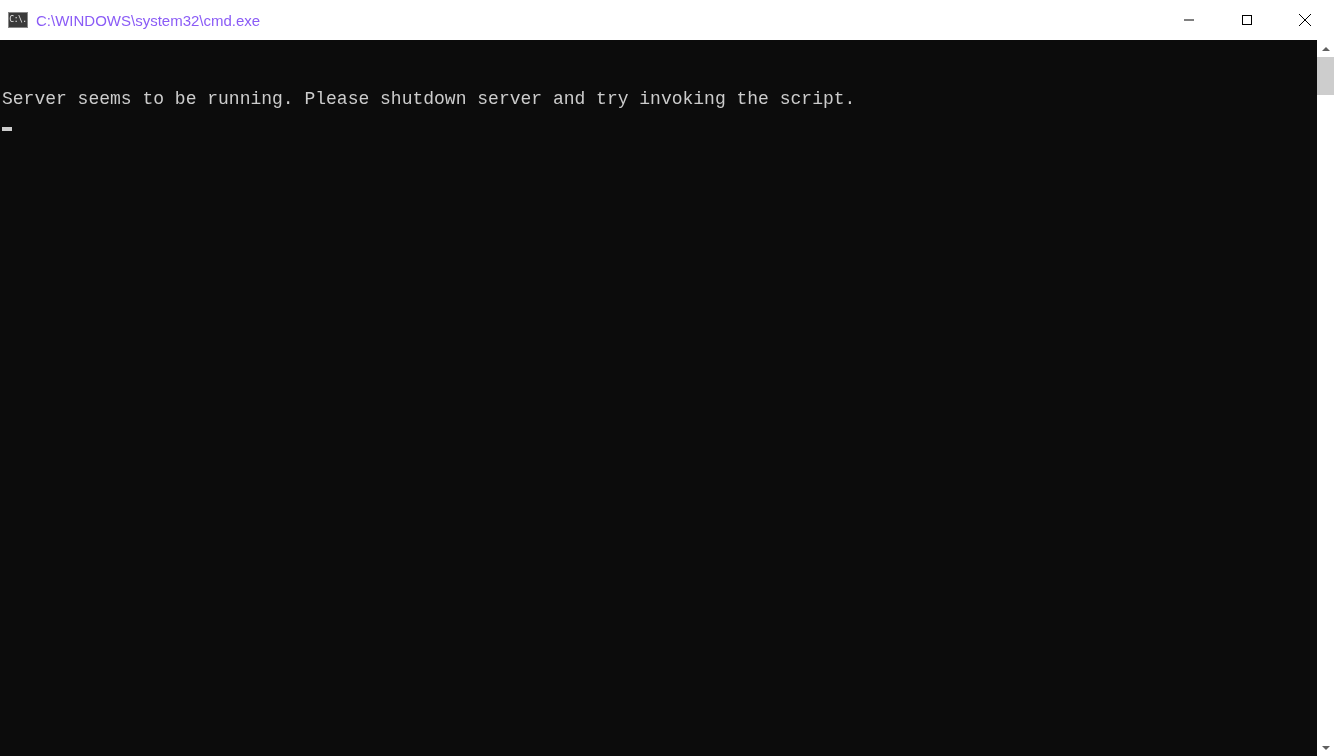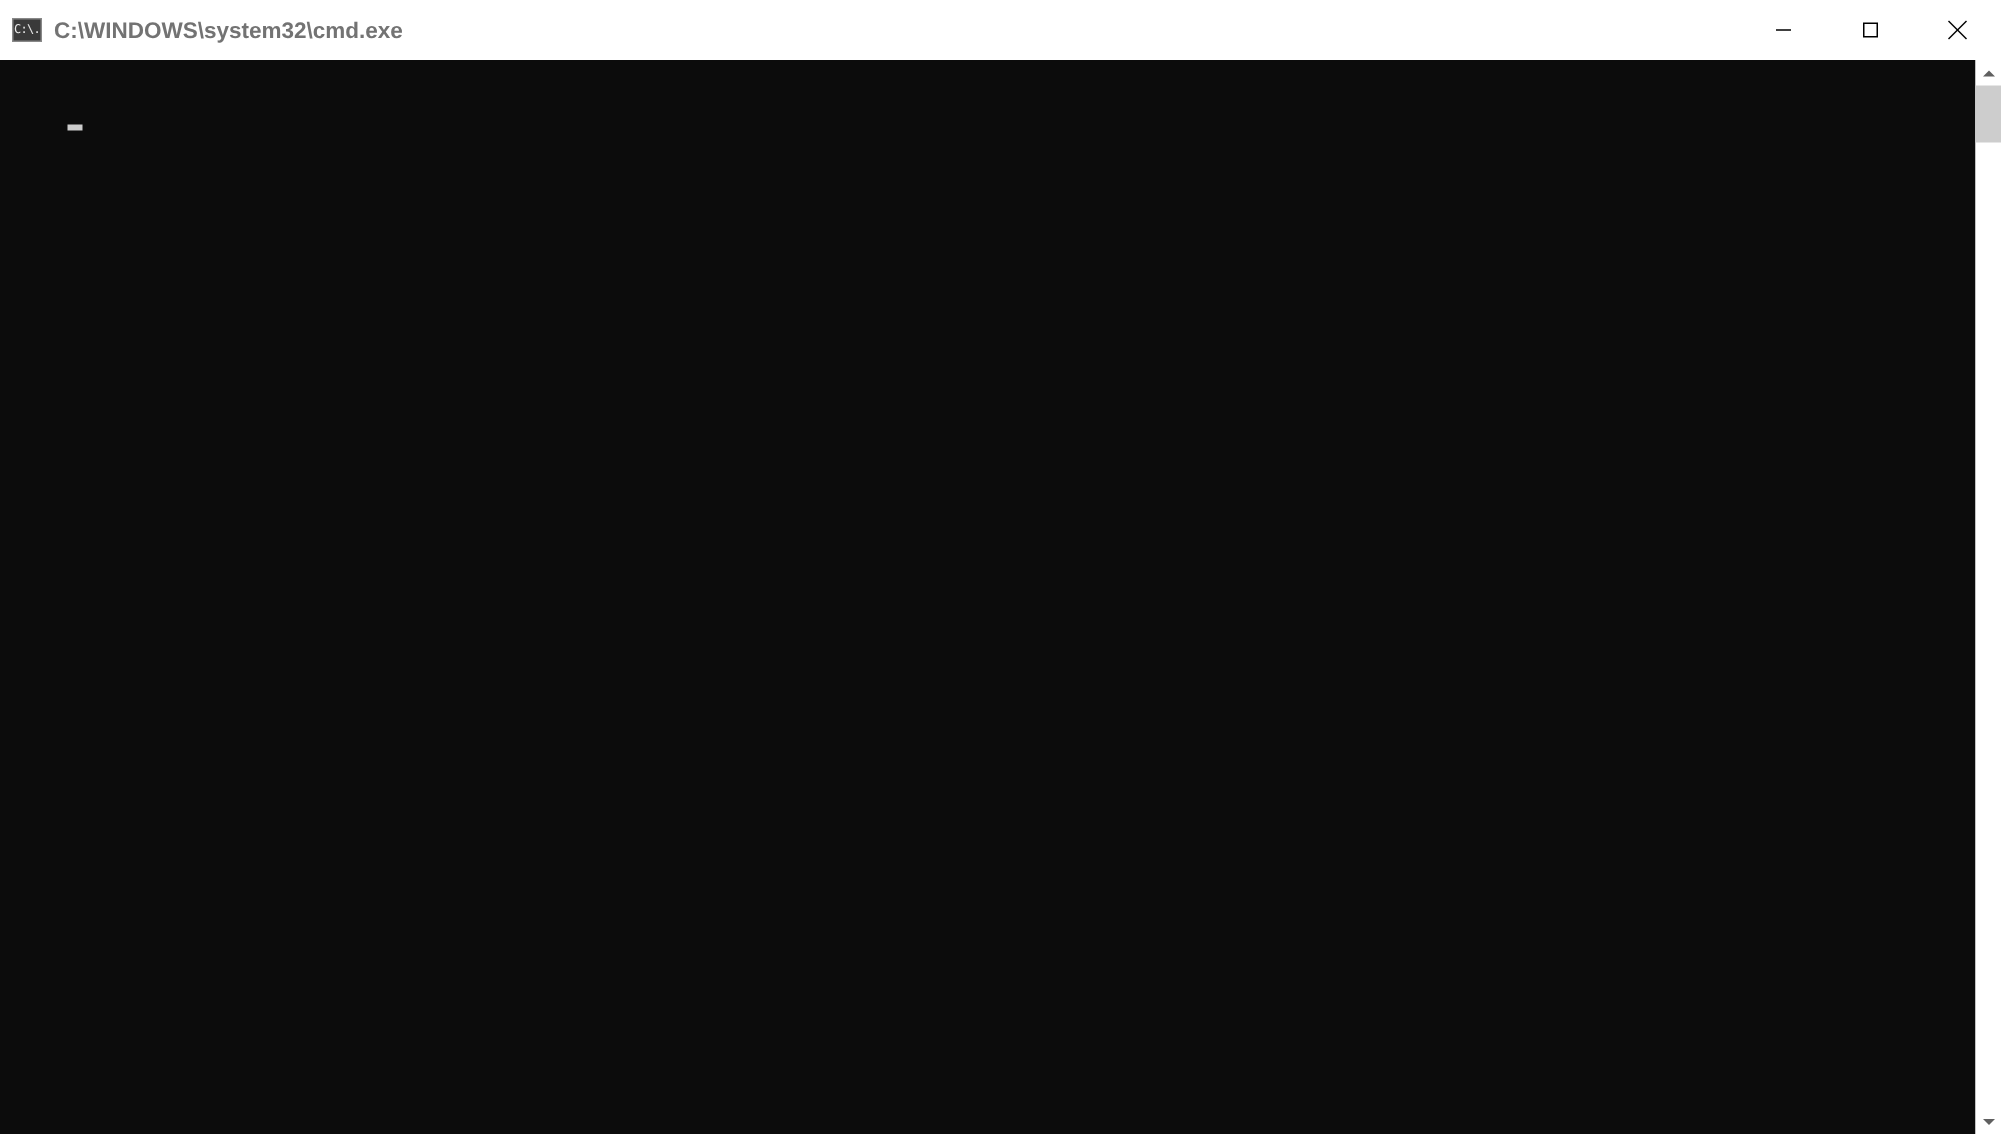--- a/index.html
+++ b/index.html
@@ -38,24 +38,23 @@
     }
     .app-icon-inner {
       color: #e8e8e8;
       font-size: 8px;
       font-family: monospace;
       line-height: 1;
       letter-spacing: -0.5px;
     }
     .title-text {
       font-size: 15px;
-      color: #737373;
+      color: #8b5cf6;
       flex-grow: 1;
       white-space: nowrap;
-      font-weight: bold;
     }
     .window-controls {
       display: flex;
       height: 100%;
       flex-shrink: 0;
     }
     .win-btn {
       width: 58px;
       height: 100%;
       display: flex;
@@ -158,21 +157,21 @@
       <svg viewBox="0 0 14 14">
         <line x1="1" y1="1" x2="13" y2="13"></line>
         <line x1="13" y1="1" x2="1" y2="13"></line>
       </svg>
     </div>
   </div>
 </div>
 
 <div class="terminal-area">
   <div class="terminal-content">
-    <span class="cursor"></span>
+    <span class="terminal-line">Server seems to be running. Please shutdown server and try invoking the script.</span><span class="cursor"></span>
   </div>
   <div class="scrollbar">
     <div class="scroll-arrow">
       <svg viewBox="0 0 8 8">
         <path d="M0 6 L4 2 L8 6 Z"></path>
       </svg>
     </div>
     <div class="scroll-track">
       <div class="scroll-thumb"></div>
     </div>

